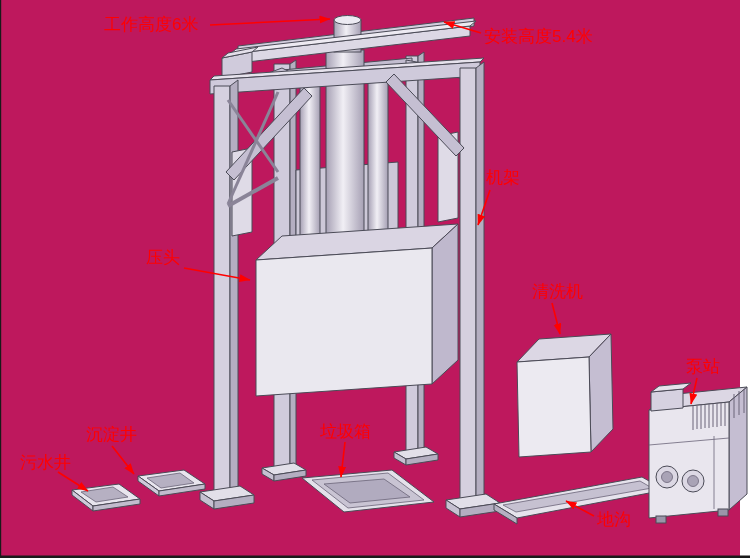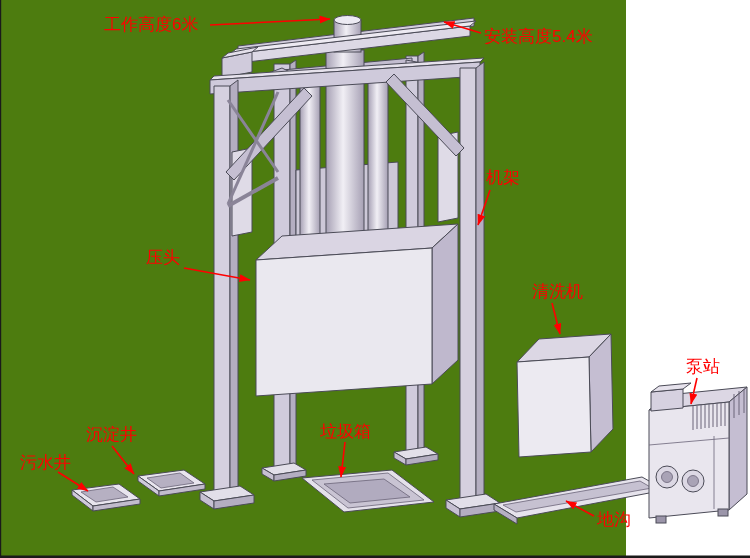--- a/index.html
+++ b/index.html
@@ -6,23 +6,23 @@
     margin: 0;
     padding: 0;
     background: #ffffff;
     width: 750px;
     height: 558px;
     overflow: hidden;
     font-family: "Liberation Sans", "DejaVu Sans", sans-serif;
   }
   #stage {
     position: relative;
-    width: 626px;
+    width: 740px;
     height: 558px;
-    background: #4d7c0f;
+    background: #be185d;
   }
   svg { display: block; }
   .lbl {
     font-family: "Liberation Sans", "DejaVu Sans", sans-serif;
     font-size: 17px;
     fill: #ff0000;
   }
   .arrow {
     stroke: #ff0000;
     stroke-width: 1.6;

